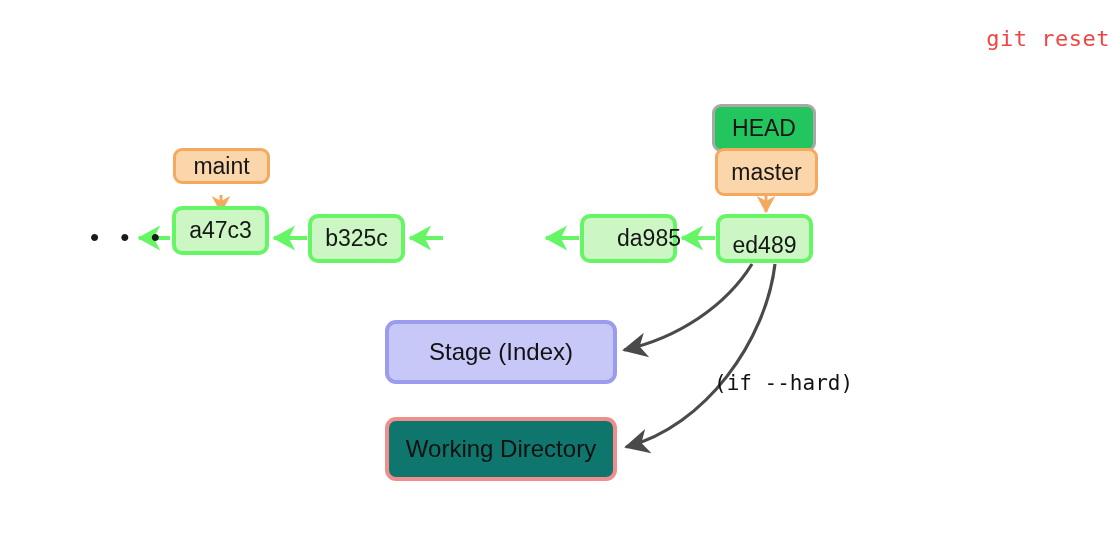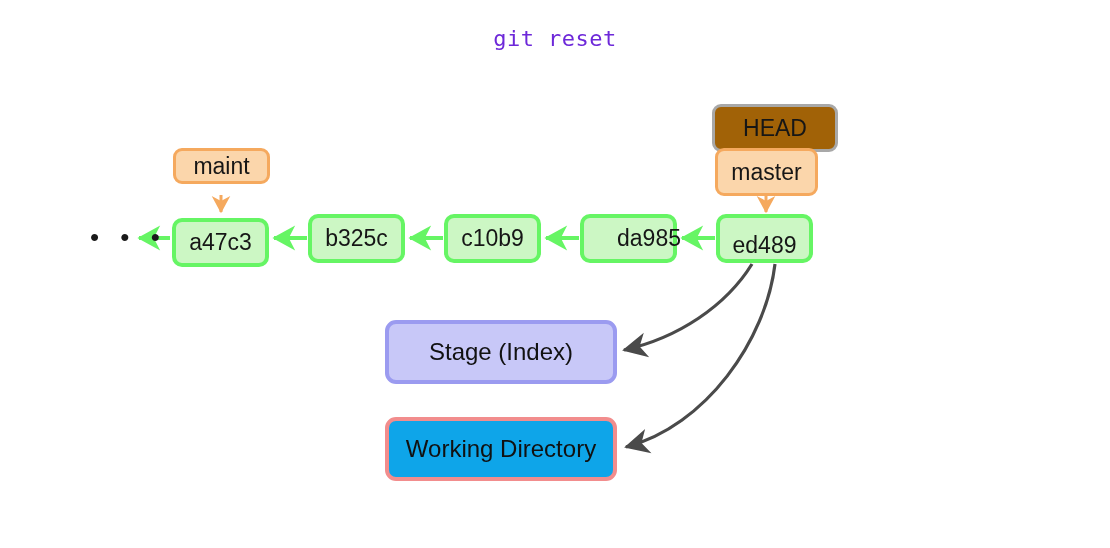--- a/index.html
+++ b/index.html
@@ -48,23 +48,23 @@
   .ref {
     width: 97px;
     height: 36px;
     background: #fbd6ab;
     border-color: #f5a95e;
     border-width: 3px;
     font-size: 23px;
     color: #161616;
   }
   .head-ref {
-    width: 126px;
+    width: 104px;
     height: 48px;
-    background: #a16207;
+    background: #22c55e;
     border-color: #a8a8a8;
     border-width: 3px;
     font-size: 23px;
     color: #161616;
   }
   .master-ref {
     width: 103px;
     height: 48px;
     background: #fbd6ab;
     border-color: #f5a95e;
@@ -78,32 +78,32 @@
     font-size: 24px;
     color: #111111;
     border-width: 4px;
     border-radius: 11px;
   }
   .stage-box {
     background: #c8c8f8;
     border-color: #9b9bf0;
   }
   .wd-box {
-    background: #0ea5e9;
+    background: #0f766e;
     border-color: #f28d8d;
   }
   #title {
     position: absolute;
     left: 0;
     top: 26px;
     width: 1110px;
-    text-align: center;
+    text-align: right;
     font-family: "DejaVu Sans Mono", "Liberation Mono", monospace;
     font-size: 22px;
-    color: #6d28d9;
+    color: #ef4444;
     letter-spacing: 0.5px;
   }
   #hard-label {
     position: absolute;
     left: 714px;
     top: 371px;
     font-family: "DejaVu Sans Mono", "Liberation Mono", monospace;
     font-size: 21px;
     color: #111111;
     white-space: nowrap;
@@ -152,28 +152,25 @@
     </g>
 
     <g>
       <path d="M 752,264 C 726,306 678,338 624,350" fill="none" stroke="#4a4a4a" stroke-width="3.2" marker-end="url(#gray-arrow)"></path>
       <path d="M 775,264 C 766,340 706,426 626,447" fill="none" stroke="#4a4a4a" stroke-width="3.2" marker-end="url(#gray-arrow)"></path>
     </g>
   </svg>
 
   <div class="ellipsis">• • •</div>
 
-  <div class="node commit" style="left:172px; top:218px;">
+  <div class="node commit" style="left:172px; top:206px;">
     <span>a47c3</span>
   </div>
   <div class="node commit" style="left:308px; top:214px;text-align:right;">
     <span>b325c</span>
-  </div>
-  <div class="node commit" style="left:444px; top:214px;">
-    <span>c10b9</span>
   </div>
   <div class="node commit" style="left:580px; top:214px;padding-left:41px;">
     <span>da985</span>
   </div>
   <div class="node commit" style="left:716px; top:214px;align-items:flex-end;">
     <span>ed489</span>
   </div>
 
   <div class="node ref" style="left:173px; top:148px;">
     <span>maint</span>
@@ -187,14 +184,15 @@
   </div>
 
   <div class="node area-box stage-box" style="left:385px; top:320px;">
     <span>Stage (Index)</span>
   </div>
 
   <div class="node area-box wd-box" style="left:385px; top:417px;">
     <span>Working Directory</span>
   </div>
 
+  <div id="hard-label">(if --hard)</div>
 
 </div>
 
 </body></html>

